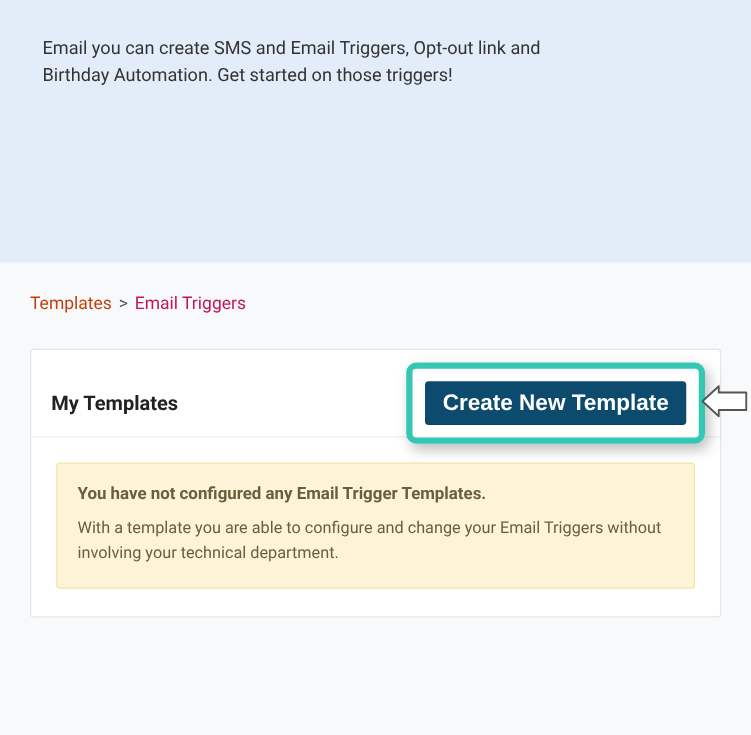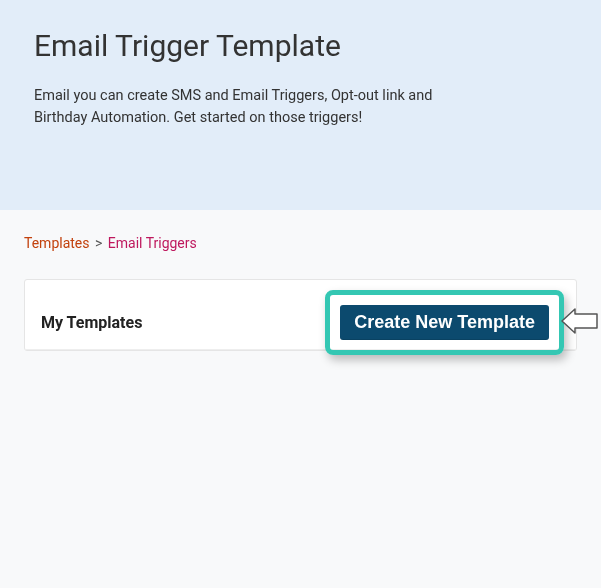--- a/index.html
+++ b/index.html
@@ -114,21 +114,20 @@
     .alert-text {
       font-size: 13px;
       color: #6b5d3b;
       line-height: 1.5;
     }
   </style>
 </head>
 <body>
 
 <div class="header-section">
-  <h1 class="page-title">Email Trigger Template</h1>
   <p class="page-subtitle">Email you can create SMS and Email Triggers, Opt-out link and Birthday Automation. Get started on those triggers!</p>
 </div>
 
 <div class="content-section">
 
   <div class="breadcrumb">
     <a href="#" class="breadcrumb-link">Templates</a>
     <span class="breadcrumb-sep">&gt;</span>
     <span class="breadcrumb-current">Email Triggers</span>
   </div>
@@ -139,15 +138,21 @@
       <div class="create-btn-highlight">
         <button class="create-btn">Create New Template</button>
         <div class="arrow-pointer">
           <svg width="38" height="26" viewBox="0 0 38 26">
             <path d="M36 6 L36 20 L14 20 L14 25 L1 13 L14 1 L14 6 Z" fill="#ffffff" stroke="#555" stroke-width="1.5" stroke-linejoin="round"></path>
           </svg>
         </div>
       </div>
     </div>
 
+    <div class="card-body">
+      <div class="alert-box">
+        <div class="alert-title">You have not configured any Email Trigger Templates.</div>
+        <div class="alert-text">With a template you are able to configure and change your Email Triggers without involving your technical department.</div>
+      </div>
+    </div>
   </div>
 
 </div>
 
 </body></html>

